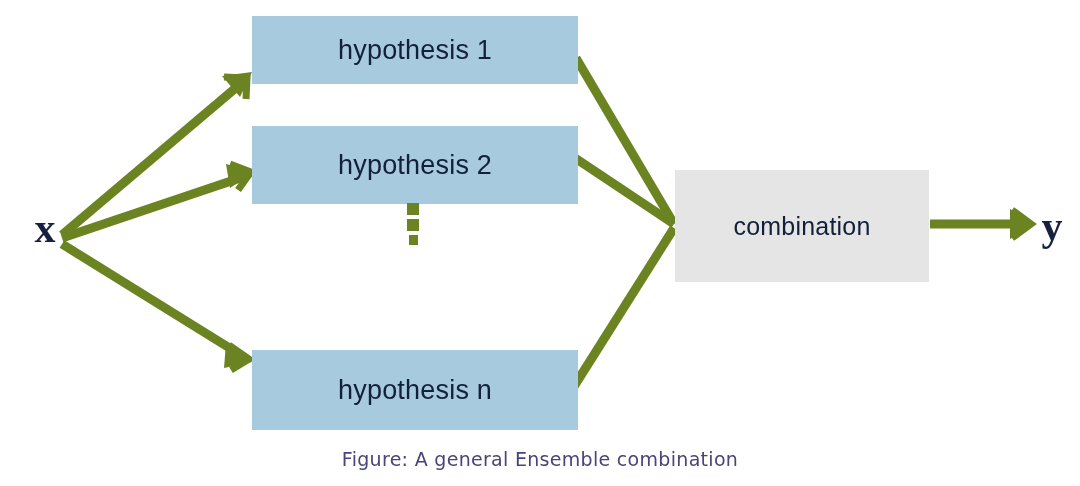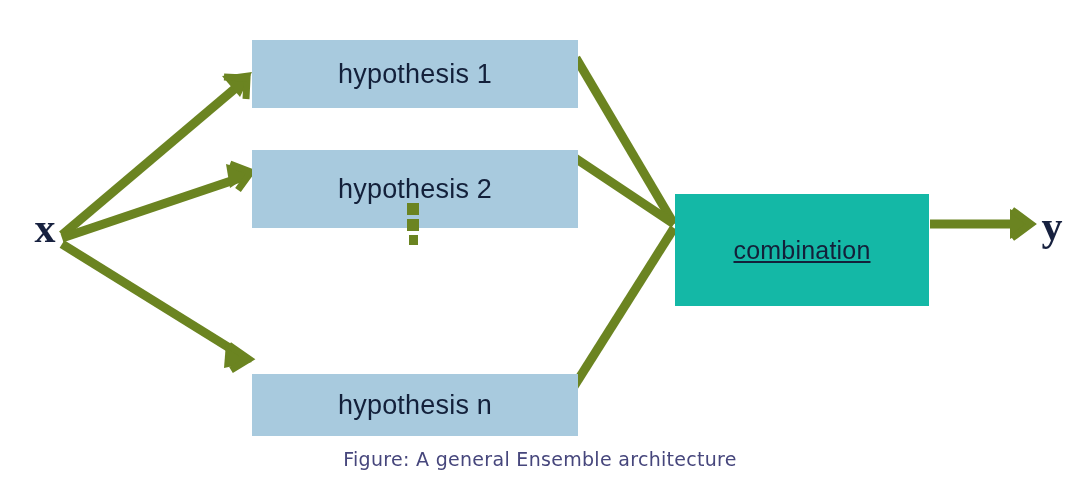--- a/index.html
+++ b/index.html
@@ -29,32 +29,30 @@
     pointer-events: none;
   }
   .node-box {
     position: absolute;
     box-sizing: border-box;
     display: flex;
     align-items: center;
     justify-content: center;
     color: #13203a;
     letter-spacing: 0.2px;
-    margin-top: 24px;
   }
   .hyp-box {
     background: #a8cade;
     font-size: 27px;
     font-weight: 400;
   }
   .comb-box {
-    background: #14b8a6;
+    background: #e5e5e5;
     font-size: 25px;
     font-weight: 400;
-    text-decoration: underline;
   }
   .io-label {
     position: absolute;
     font-family: "Liberation Serif", "DejaVu Serif", serif;
     color: #17213f;
     font-size: 42px;
     font-weight: 700;
     line-height: 1;
     display: flex;
     align-items: center;
@@ -145,25 +143,25 @@
   <div class="node-box hyp-box" style="left:252px; top:126px; width:326px; height:78px;">
     <span>hypothesis 2</span>
   </div>
 
   <div id="ellipsis-group">
     <span class="ellipsis-dot d1"></span>
     <span class="ellipsis-dot d2"></span>
     <span class="ellipsis-dot d3"></span>
   </div>
 
-  <div class="node-box hyp-box" style="left:252px; top:350px; width:326px; height:62px;">
+  <div class="node-box hyp-box" style="left:252px; top:350px; width:326px; height:80px;">
     <span>hypothesis n</span>
   </div>
 
   <div class="node-box comb-box" style="left:675px; top:170px; width:254px; height:112px;">
     <span>combination</span>
   </div>
 
   <div class="io-label" id="output-y" style="left:1030px; top:200px; width:44px; height:52px;">y</div>
 
-  <div id="figure-caption">Figure: A general Ensemble architecture</div>
+  <div id="figure-caption">Figure: A general Ensemble combination</div>
 
 </div>
 
 </body></html>

